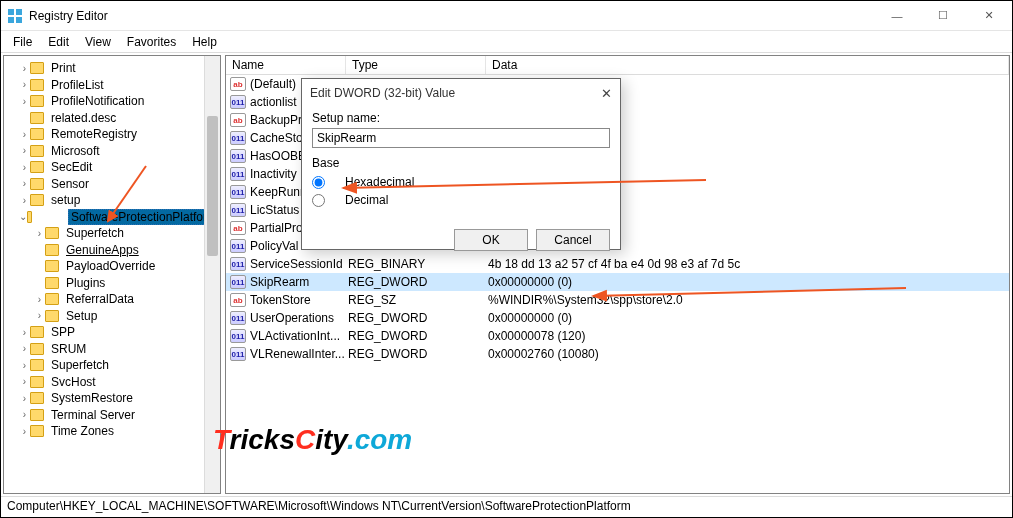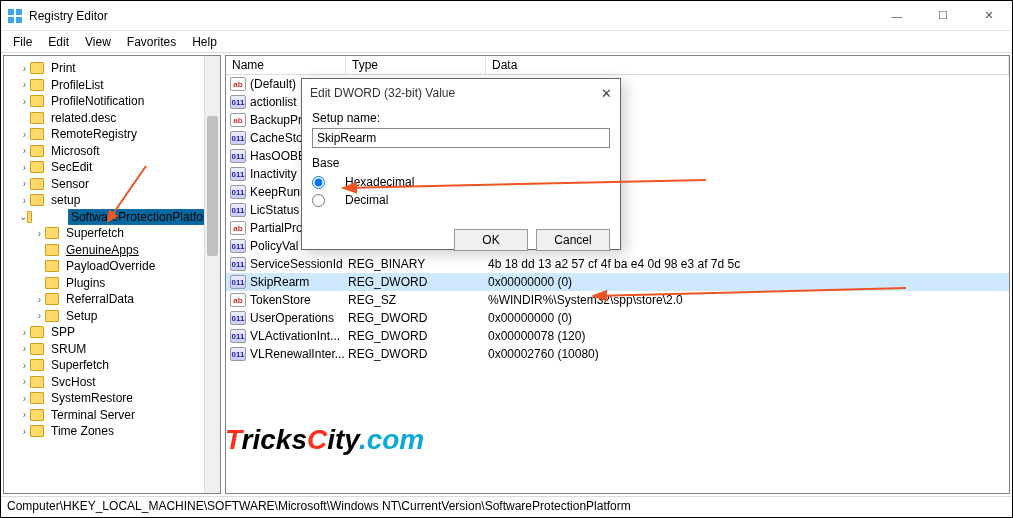--- a/index.html
+++ b/index.html
@@ -42,21 +42,21 @@
 .dlg .dtitle .xbtn { margin-left: auto; font-size: 13px; color: #444; }
 .dlg .dbody { padding: 4px 10px; font-size: 12px; }
 .dlg .lab { margin-bottom: 3px; }
 .dlg input[type=text] { width: 298px; height: 20px; border: 1px solid #888; padding: 1px 4px; font-size: 12px; }
 .dlg .cols { display: flex; gap: 26px; margin-top: 8px; }
 .dlg .cols .left input { width: 136px; }
 .dlg .radio { display: flex; align-items: center; gap: 20px; height: 18px; }
 .dlg .btns { display: flex; gap: 8px; justify-content: flex-end; margin-top: 20px; }
 .dlg .btn { width: 74px; height: 22px; border: 1px solid #999; background: #f0f0f0; font-size: 12px; }
 
-.wm { position: absolute; left: 224px; top: 423px; font-size: 28px; font-weight: 700; font-style: italic; font-family: "Segoe UI", sans-serif; }
+.wm { position: absolute; left: 212px; top: 423px; font-size: 28px; font-weight: 700; font-style: italic; font-family: "Segoe UI", sans-serif; }
 .wm .a { color: #ff2e1f; }
 .wm .b { color: #000; }
 .wm .c { color: #0ea8d8; }
 
 .arrow { position: absolute; pointer-events: none; }
 .arrow svg { overflow: visible; }
 </style>
 </head>
 <body>
 

